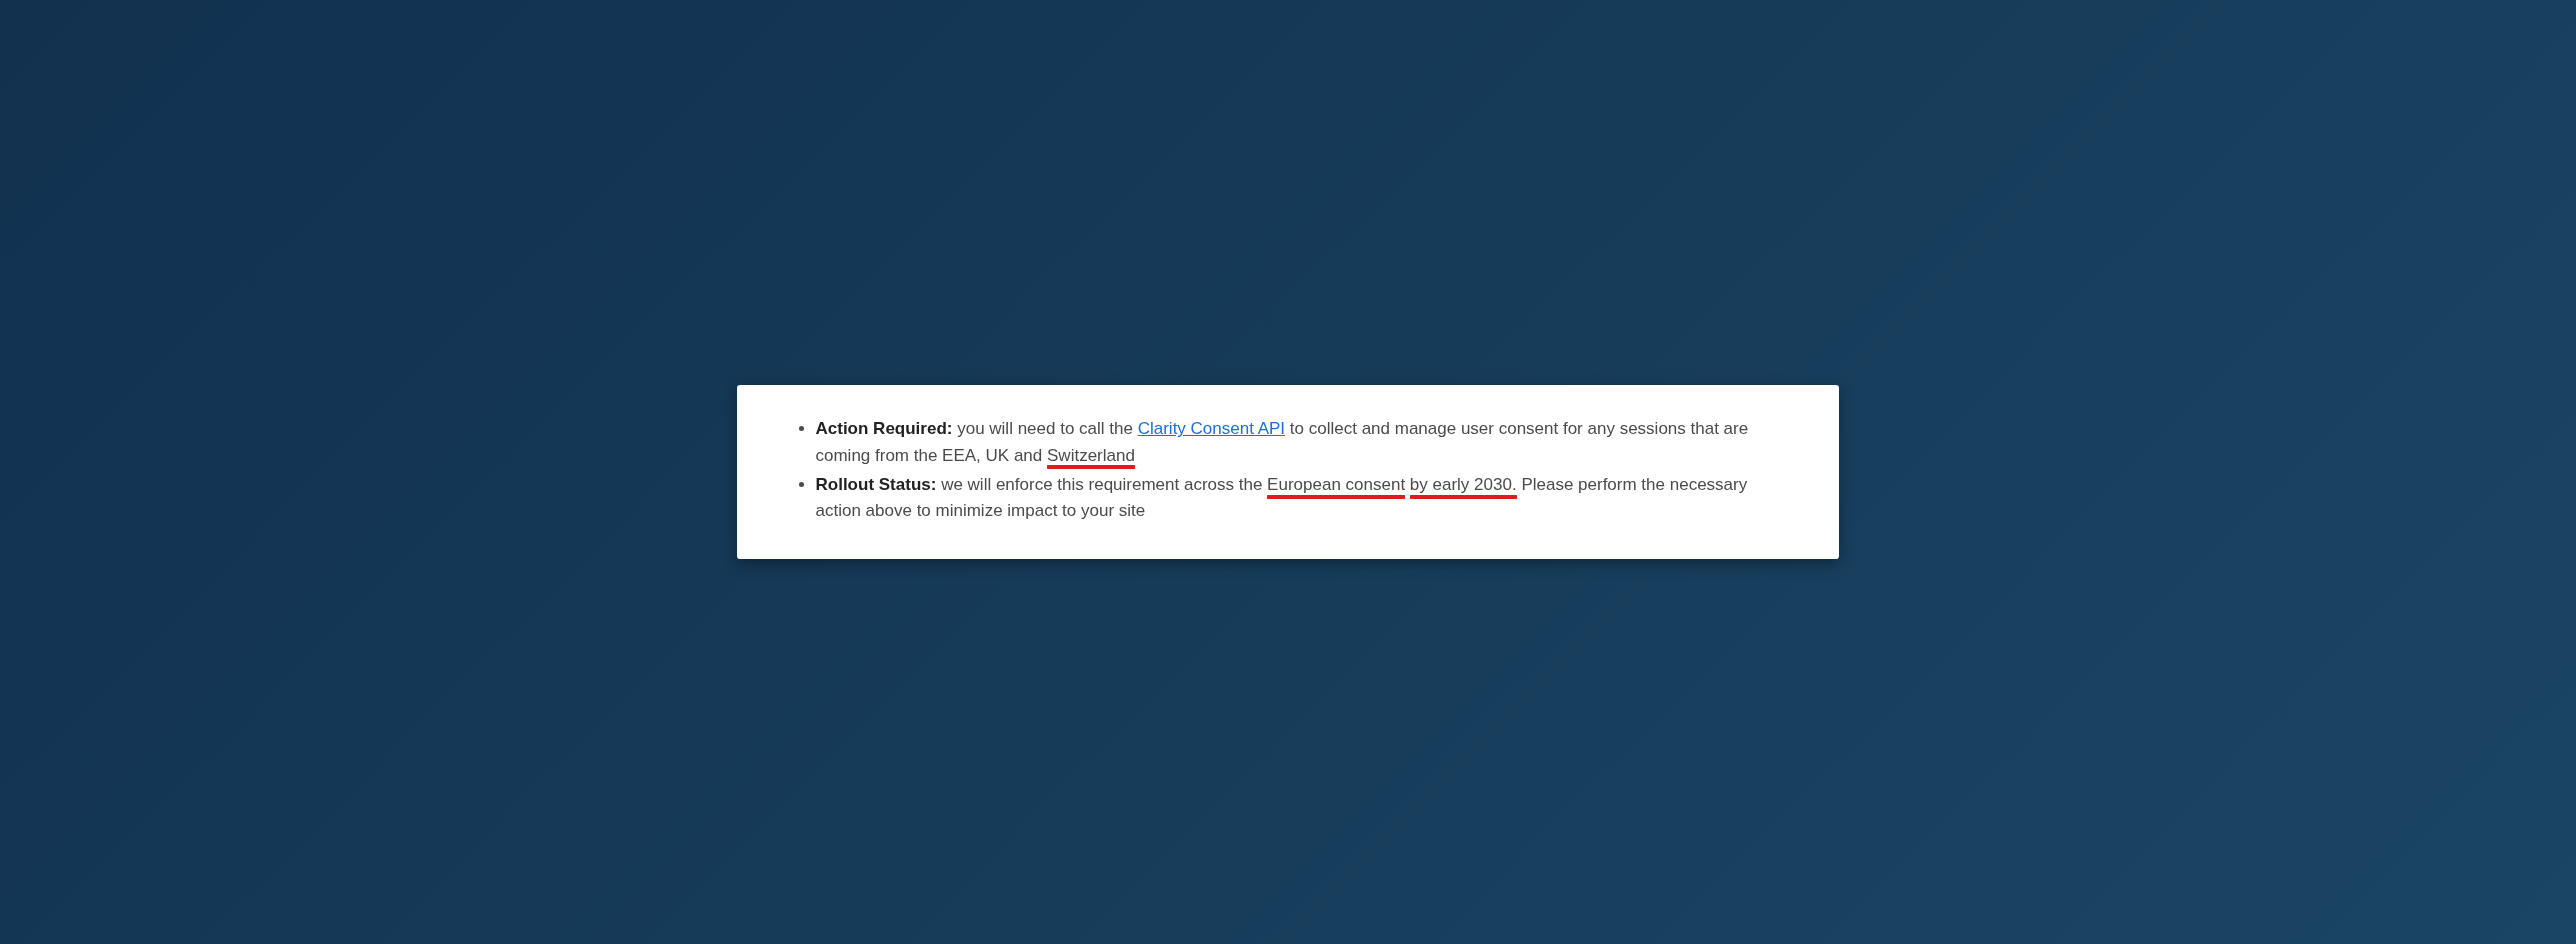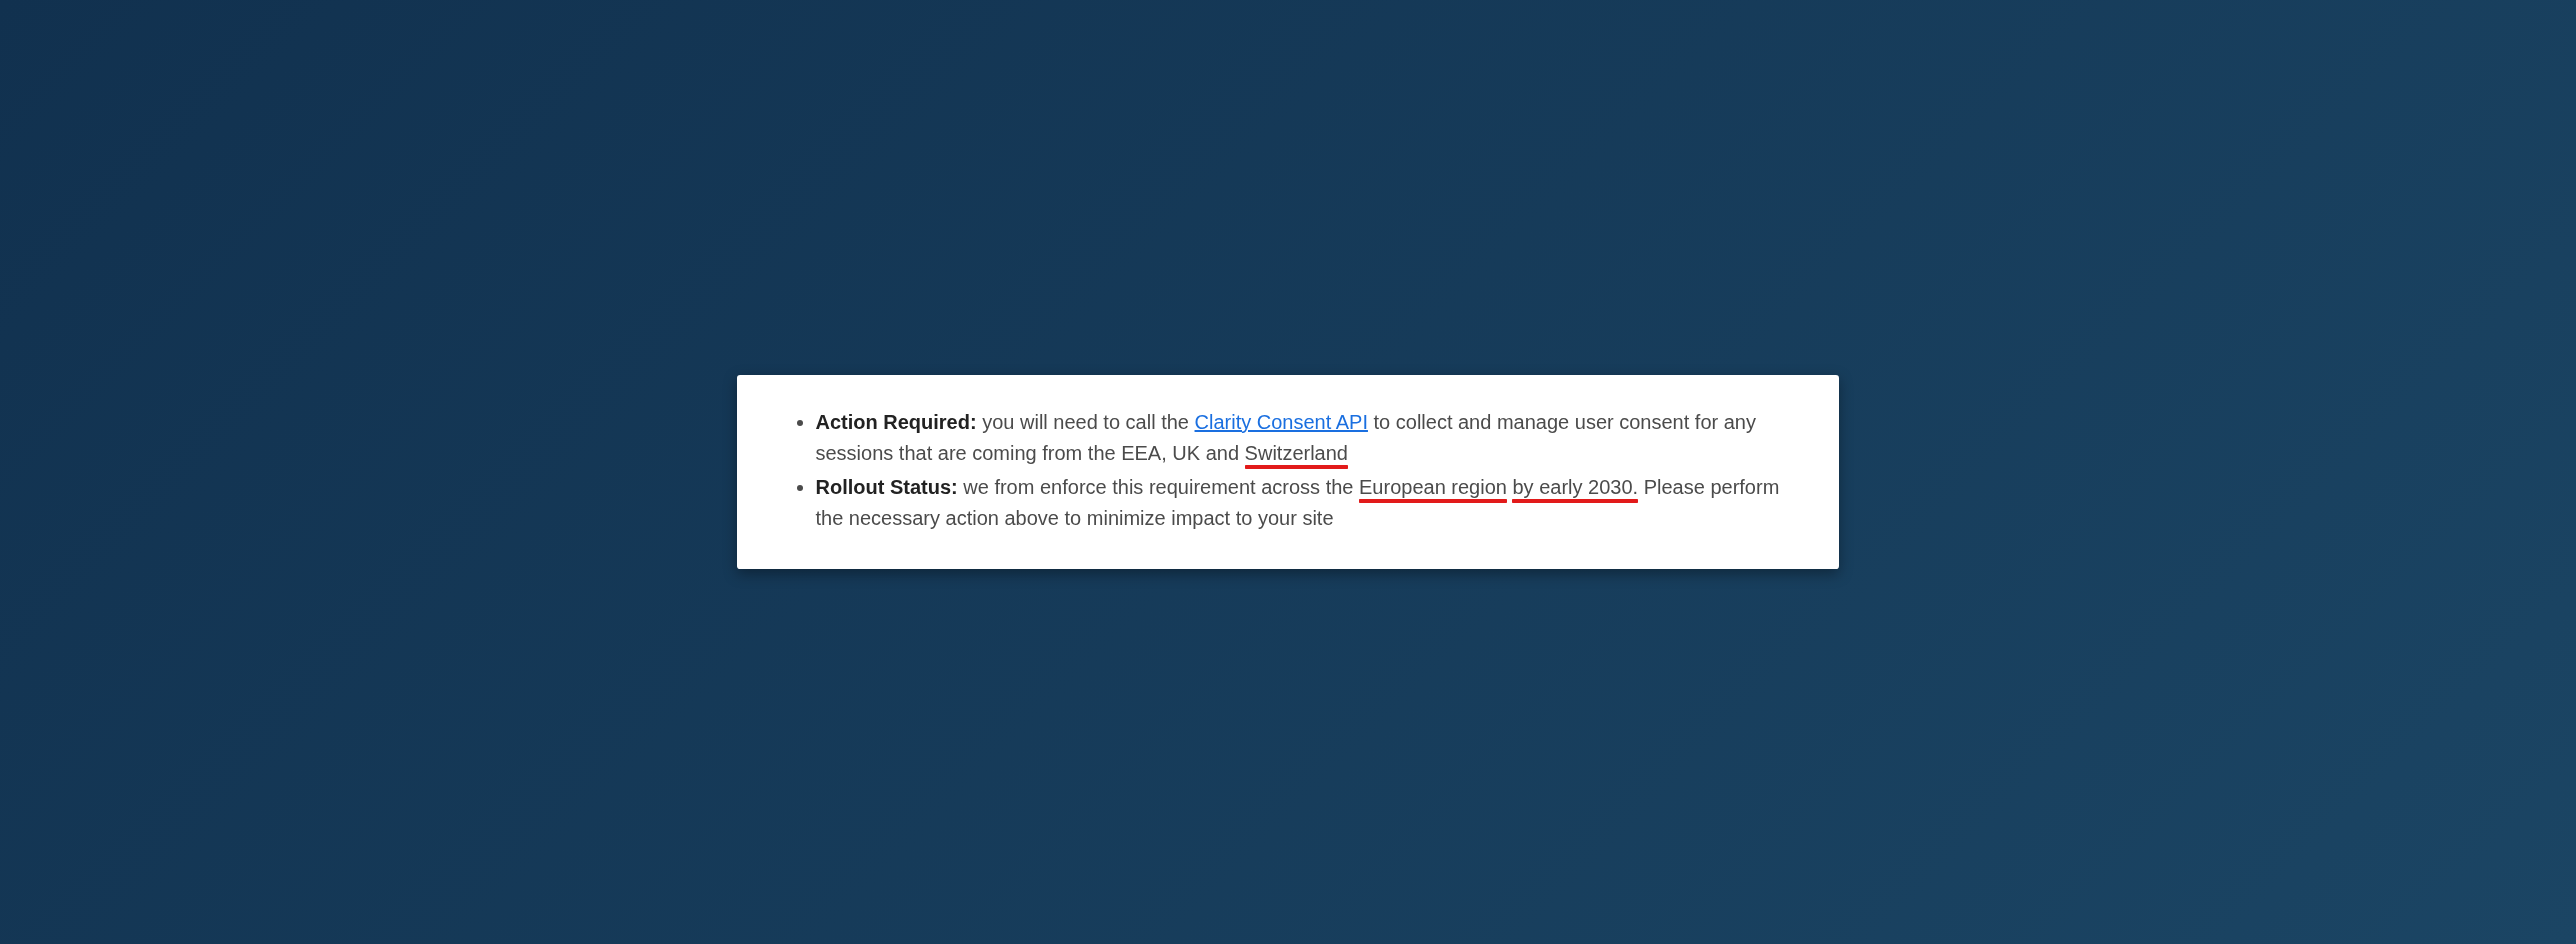--- a/index.html
+++ b/index.html
@@ -25,21 +25,21 @@
     padding: 31.5px 47px 31.5px 47px;
     box-sizing: border-box;
   }
   ul.list {
     margin: 0;
     padding-left: 31.5px;
     list-style: disc;
   }
   ul.list li {
     color: #4b4b4b;
-    font-size: 20px;
+    font-size: 17px;
     line-height: 1.55;
     margin-bottom: 3.1px;
   }
   ul.list li::marker {
     color: #4b4b4b;
   }
   .label {
     font-weight: 700;
     color: #222222;
   }
@@ -76,22 +76,22 @@
       <span class="body-text"> you will need to call the </span>
       <a href="#" class="link">Clarity Consent API</a>
       <span class="body-text"> to collect and manage user consent for </span>
       <span class="annot body-text">any sessions that are coming from the EEA, UK and</span>
       <span class="body-text"> </span>
       <span class="annot body-text">Switzerland</span>
     </li>
 
     <li>
       <span class="label">Rollout Status:</span>
-      <span class="body-text"> we from enforce this requirement across the </span>
-      <span class="annot body-text">European region</span>
+      <span class="body-text"> we will enforce this requirement across the </span>
+      <span class="annot body-text">European consent</span>
       <span class="body-text"> </span>
       <span class="annot body-text">by early 2030.</span>
       <span class="body-text"> Please perform the necessary action above to minimize impact to your site</span>
     </li>
 
   </ul>
 </div>
 
 
 </body></html>

